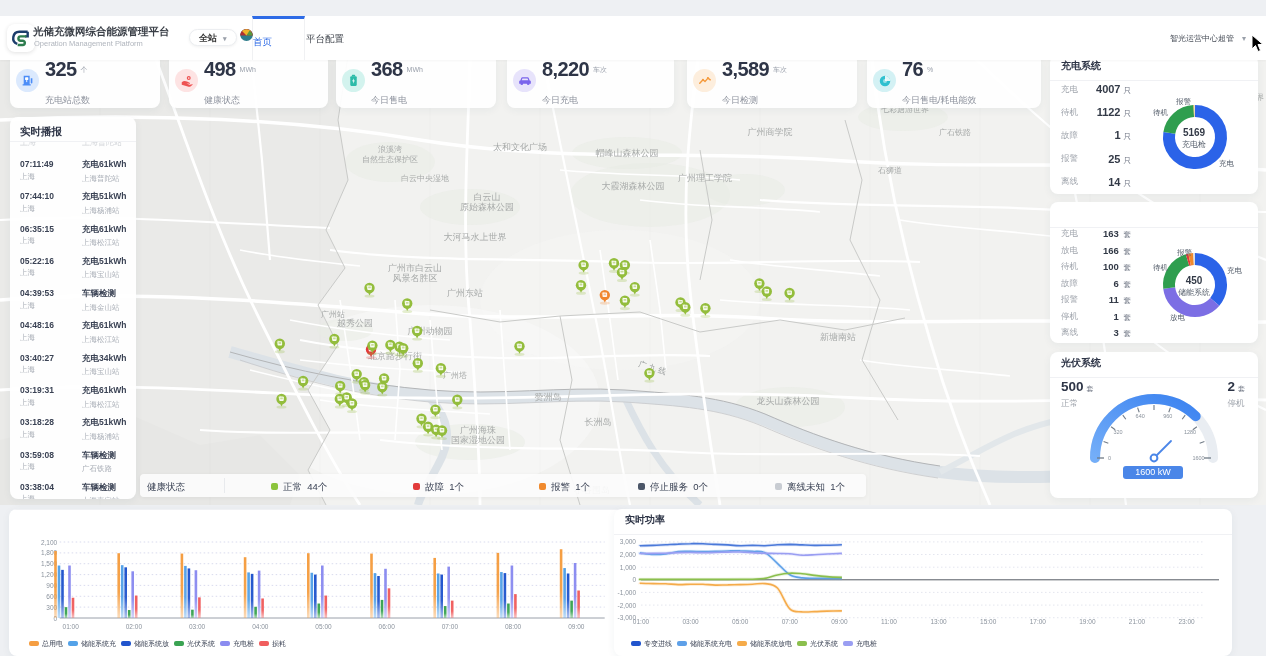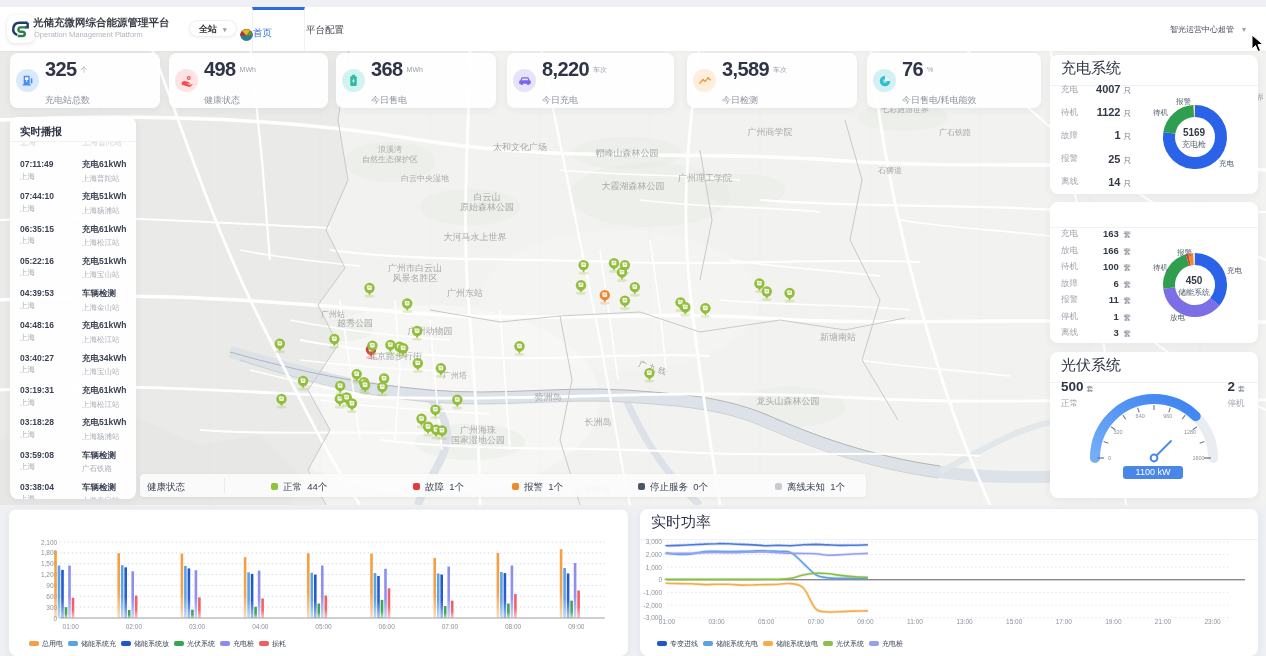--- a/index.html
+++ b/index.html
@@ -1,15 +1,15 @@
 <!DOCTYPE html>
 <html><head><meta charset="utf-8"><style>
 *{margin:0;padding:0;box-sizing:border-box}
 html,body{width:1266px;height:656px;overflow:hidden;font-family:"Liberation Sans",sans-serif;background:#eef0f3;position:relative}
-#header{position:absolute;left:0;top:7px;width:1266px;height:44px;background:#fff;z-index:30;box-shadow:0 1px 2px rgba(0,0,0,0.04)}
+#header{position:absolute;left:0;top:16px;width:1266px;height:44px;background:#fff;z-index:30;box-shadow:0 1px 2px rgba(0,0,0,0.04)}
 #logo{position:absolute;left:7px;top:8px;width:28px;height:28px;background:#fff;border-radius:8px;box-shadow:0 1px 4px rgba(0,0,0,0.12);display:flex;align-items:center;justify-content:center}
 #tname{position:absolute;left:33px;top:9px;font-size:10.5px;font-weight:bold;color:#3a3f47}
 #tsub{position:absolute;left:34px;top:23px;font-size:7.5px;color:#b0b5bd}
 #allsta{position:absolute;left:189px;top:13px;width:48px;height:17px;border:1px solid #eceef1;border-radius:10px;box-shadow:0 1px 3px rgba(0,0,0,0.06);font-size:9px;font-weight:bold;color:#333;padding:2px 0 0 9px;background:#fff}
 #allsta span{color:#9aa0aa;font-size:7px;margin-left:6px}
 .tab{position:absolute;top:0;height:44px;font-size:9.5px;text-align:left;line-height:46px}
 #tab1{left:252px;width:53px;color:#2e6be6;border-top:3px solid #2e6be6;border-left:1px solid #f0f1f3;border-right:1px solid #f0f1f3}
 #tab2{left:306px;width:62px;color:#3a3f47}
 #user{position:absolute;right:20px;top:17px;font-size:8px;color:#494f59}
 #user span{color:#9aa0aa;font-size:8px;margin-left:8px}
@@ -23,21 +23,21 @@
 #bpanel{position:absolute;left:10px;top:117px;width:126px;height:382px;background:rgba(255,255,255,0.95);border-radius:8px;box-shadow:0 2px 8px rgba(40,60,90,0.06);z-index:20;overflow:hidden}
 #bpanel h3{font-size:10.5px;color:#2e3547;margin:8px 0 0 10px;font-weight:bold;line-height:12px}
 #bdiv{height:1px;background:#f0f1f4;margin-top:4px}
 #bscroll{position:absolute;left:0;top:25px;right:0;bottom:0;overflow:hidden;padding-top:13px}
 
 .brow{display:flex;height:32.3px;padding:4px 0 0 10px}
 .bl{width:62px}.br{flex:1}
 .bt{font-size:8.5px;color:#3a4254;font-weight:bold}
 .bs{font-size:7.5px;color:#a7acb5;margin-top:2.5px}
 .panel{position:absolute;background:#fff;border-radius:8px;box-shadow:0 2px 8px rgba(40,60,90,0.06);z-index:20}
-.ptitle{font-size:15px;font-weight:normal;color:#2e3547;padding:4px 0 7px 11px}
+.ptitle{font-size:10px;font-weight:bold;color:#2e3547;padding:4px 0 7px 11px}
 .pdiv{height:1px;background:#f0f1f4}
 .rows{position:absolute;left:11px;width:70px}
 .rows5 .r{height:23.2px}
 .rows7 .r{height:16.5px}
 .r{display:flex;align-items:center;justify-content:space-between}
 .rl{font-size:8.5px;color:#a0a5ad}
 .rv{font-size:11px;font-weight:bold;color:#333a47}
 .rv i{font-style:normal;font-weight:normal;font-size:7.5px;color:#6b7280;margin-left:3px}
 .rv2{font-size:9.5px;font-weight:bold;color:#333a47}
 .rv2 i{font-style:normal;font-weight:normal;font-size:7.5px;color:#6b7280;margin-left:2px}
@@ -856,28 +856,28 @@
         <line x1="153" y1="106" x2="160" y2="106" stroke="#707a86" stroke-width="1.3"></line>
         <text x="58.5" y="108.0" font-size="5.5" fill="#8a929c" text-anchor="middle" font-family="Liberation Sans">0</text>
         <text x="67.0" y="81.8" font-size="5.5" fill="#8a929c" text-anchor="middle" font-family="Liberation Sans">320</text>
         <text x="89.2" y="65.7" font-size="5.5" fill="#8a929c" text-anchor="middle" font-family="Liberation Sans">640</text>
         <text x="116.8" y="65.7" font-size="5.5" fill="#8a929c" text-anchor="middle" font-family="Liberation Sans">960</text>
         <text x="139.0" y="81.8" font-size="5.5" fill="#8a929c" text-anchor="middle" font-family="Liberation Sans">1280</text>
         <text x="147.5" y="108.0" font-size="5.5" fill="#8a929c" text-anchor="middle" font-family="Liberation Sans">1600</text>
         <line x1="103" y1="106" x2="120.0" y2="89.0" stroke="#4a86e8" stroke-width="1.8" stroke-linecap="round"></line>
         <circle cx="103" cy="106" r="3.4" fill="#fff" stroke="#4a86e8" stroke-width="2"></circle>
       </svg></div>
-<div class="gbadge">1100 kW</div>
+<div class="gbadge">1600 kW</div>
 </div>
 <div id="health">
 <span class="hlabel">健康状态</span>
     <span class="hsep"></span>
 <span class="hitem" style="left:131px"><i style="background:#8cc43c"></i>正常&nbsp;&nbsp;44个</span>
 <span class="hitem" style="left:273px"><i style="background:#e23b3b"></i>故障&nbsp;&nbsp;1个</span>
-<span class="hitem" style="left:372px"><i style="background:#f08a2e"></i>报警&nbsp;&nbsp;1个</span>
+<span class="hitem" style="left:399px"><i style="background:#f08a2e"></i>报警&nbsp;&nbsp;1个</span>
 <span class="hitem" style="left:498px"><i style="background:#4b5668"></i>停止服务&nbsp;&nbsp;0个</span>
 <span class="hitem" style="left:635px"><i style="background:#c8ccd2"></i>离线未知&nbsp;&nbsp;1个</span>
 </div>
 <div class="panel" style="left:9px;top:509px;width:619px;height:147px;overflow:hidden">
     <div class="pdiv"></div>
 <svg width="619" height="147" viewBox="0 0 619 147" style="position:absolute;left:0;top:0">
       <defs>
         <linearGradient id="bg0" x1="0" y1="0" x2="0" y2="1">
           <stop offset="0" stop-color="#f59e42"></stop>
           <stop offset="0.6" stop-color="#f59e42" stop-opacity="0.95"></stop>
@@ -984,21 +984,21 @@
       <text x="567.3" y="120.0" font-size="6.5" fill="#8a929c" text-anchor="middle" font-family="Liberation Sans">09:00</text>
       <rect x="550.80" y="40.24" width="2.6" height="68.76" fill="url(#bg0)"></rect>
       <rect x="554.30" y="59.06" width="2.6" height="49.94" fill="url(#bg1)"></rect>
       <rect x="557.80" y="64.49" width="2.6" height="44.51" fill="url(#bg2)"></rect>
       <rect x="561.30" y="91.63" width="2.6" height="17.37" fill="url(#bg3)"></rect>
       <rect x="564.80" y="53.99" width="2.6" height="55.01" fill="url(#bg4)"></rect>
       <rect x="568.30" y="81.50" width="2.6" height="27.50" fill="url(#bg5)"></rect>
     </svg>
 <div class="legend" style="left:20px;top:130px"><span class="litem"><i style="background:#f59e42"></i>总用电</span><span class="litem"><i style="background:#54a2e8"></i>储能系统充</span><span class="litem"><i style="background:#2155cd"></i>储能系统放</span><span class="litem"><i style="background:#3aa352"></i>光伏系统</span><span class="litem"><i style="background:#8b8cf0"></i>充电桩</span><span class="litem"><i style="background:#f05e5e"></i>损耗</span></div>
 </div>
-<div class="panel" style="left:640px;top:509px;width:618px;height:147px;overflow:hidden">
+<div class="panel" style="left:614px;top:509px;width:618px;height:147px;overflow:hidden">
 <div class="ptitle">实时功率</div>
     <div class="pdiv"></div>
 <svg width="618" height="147" viewBox="0 0 618 147" style="position:absolute;left:0;top:0">
       <text x="22.0" y="111.2" font-size="6.5" fill="#8a929c" text-anchor="end" font-family="Liberation Sans">-3,000</text>
       <line x1="27.0" y1="108.7" x2="590.0" y2="108.7" stroke="#d8dbe8" stroke-width="0.7" stroke-dasharray="1.5 2.5"></line>
       <text x="22.0" y="98.6" font-size="6.5" fill="#8a929c" text-anchor="end" font-family="Liberation Sans">-2,000</text>
       <line x1="27.0" y1="96.1" x2="590.0" y2="96.1" stroke="#d8dbe8" stroke-width="0.7" stroke-dasharray="1.5 2.5"></line>
       <text x="22.0" y="85.9" font-size="6.5" fill="#8a929c" text-anchor="end" font-family="Liberation Sans">-1,000</text>
       <line x1="27.0" y1="83.4" x2="590.0" y2="83.4" stroke="#d8dbe8" stroke-width="0.7" stroke-dasharray="1.5 2.5"></line>
       <text x="22.0" y="73.3" font-size="6.5" fill="#8a929c" text-anchor="end" font-family="Liberation Sans">0</text>

